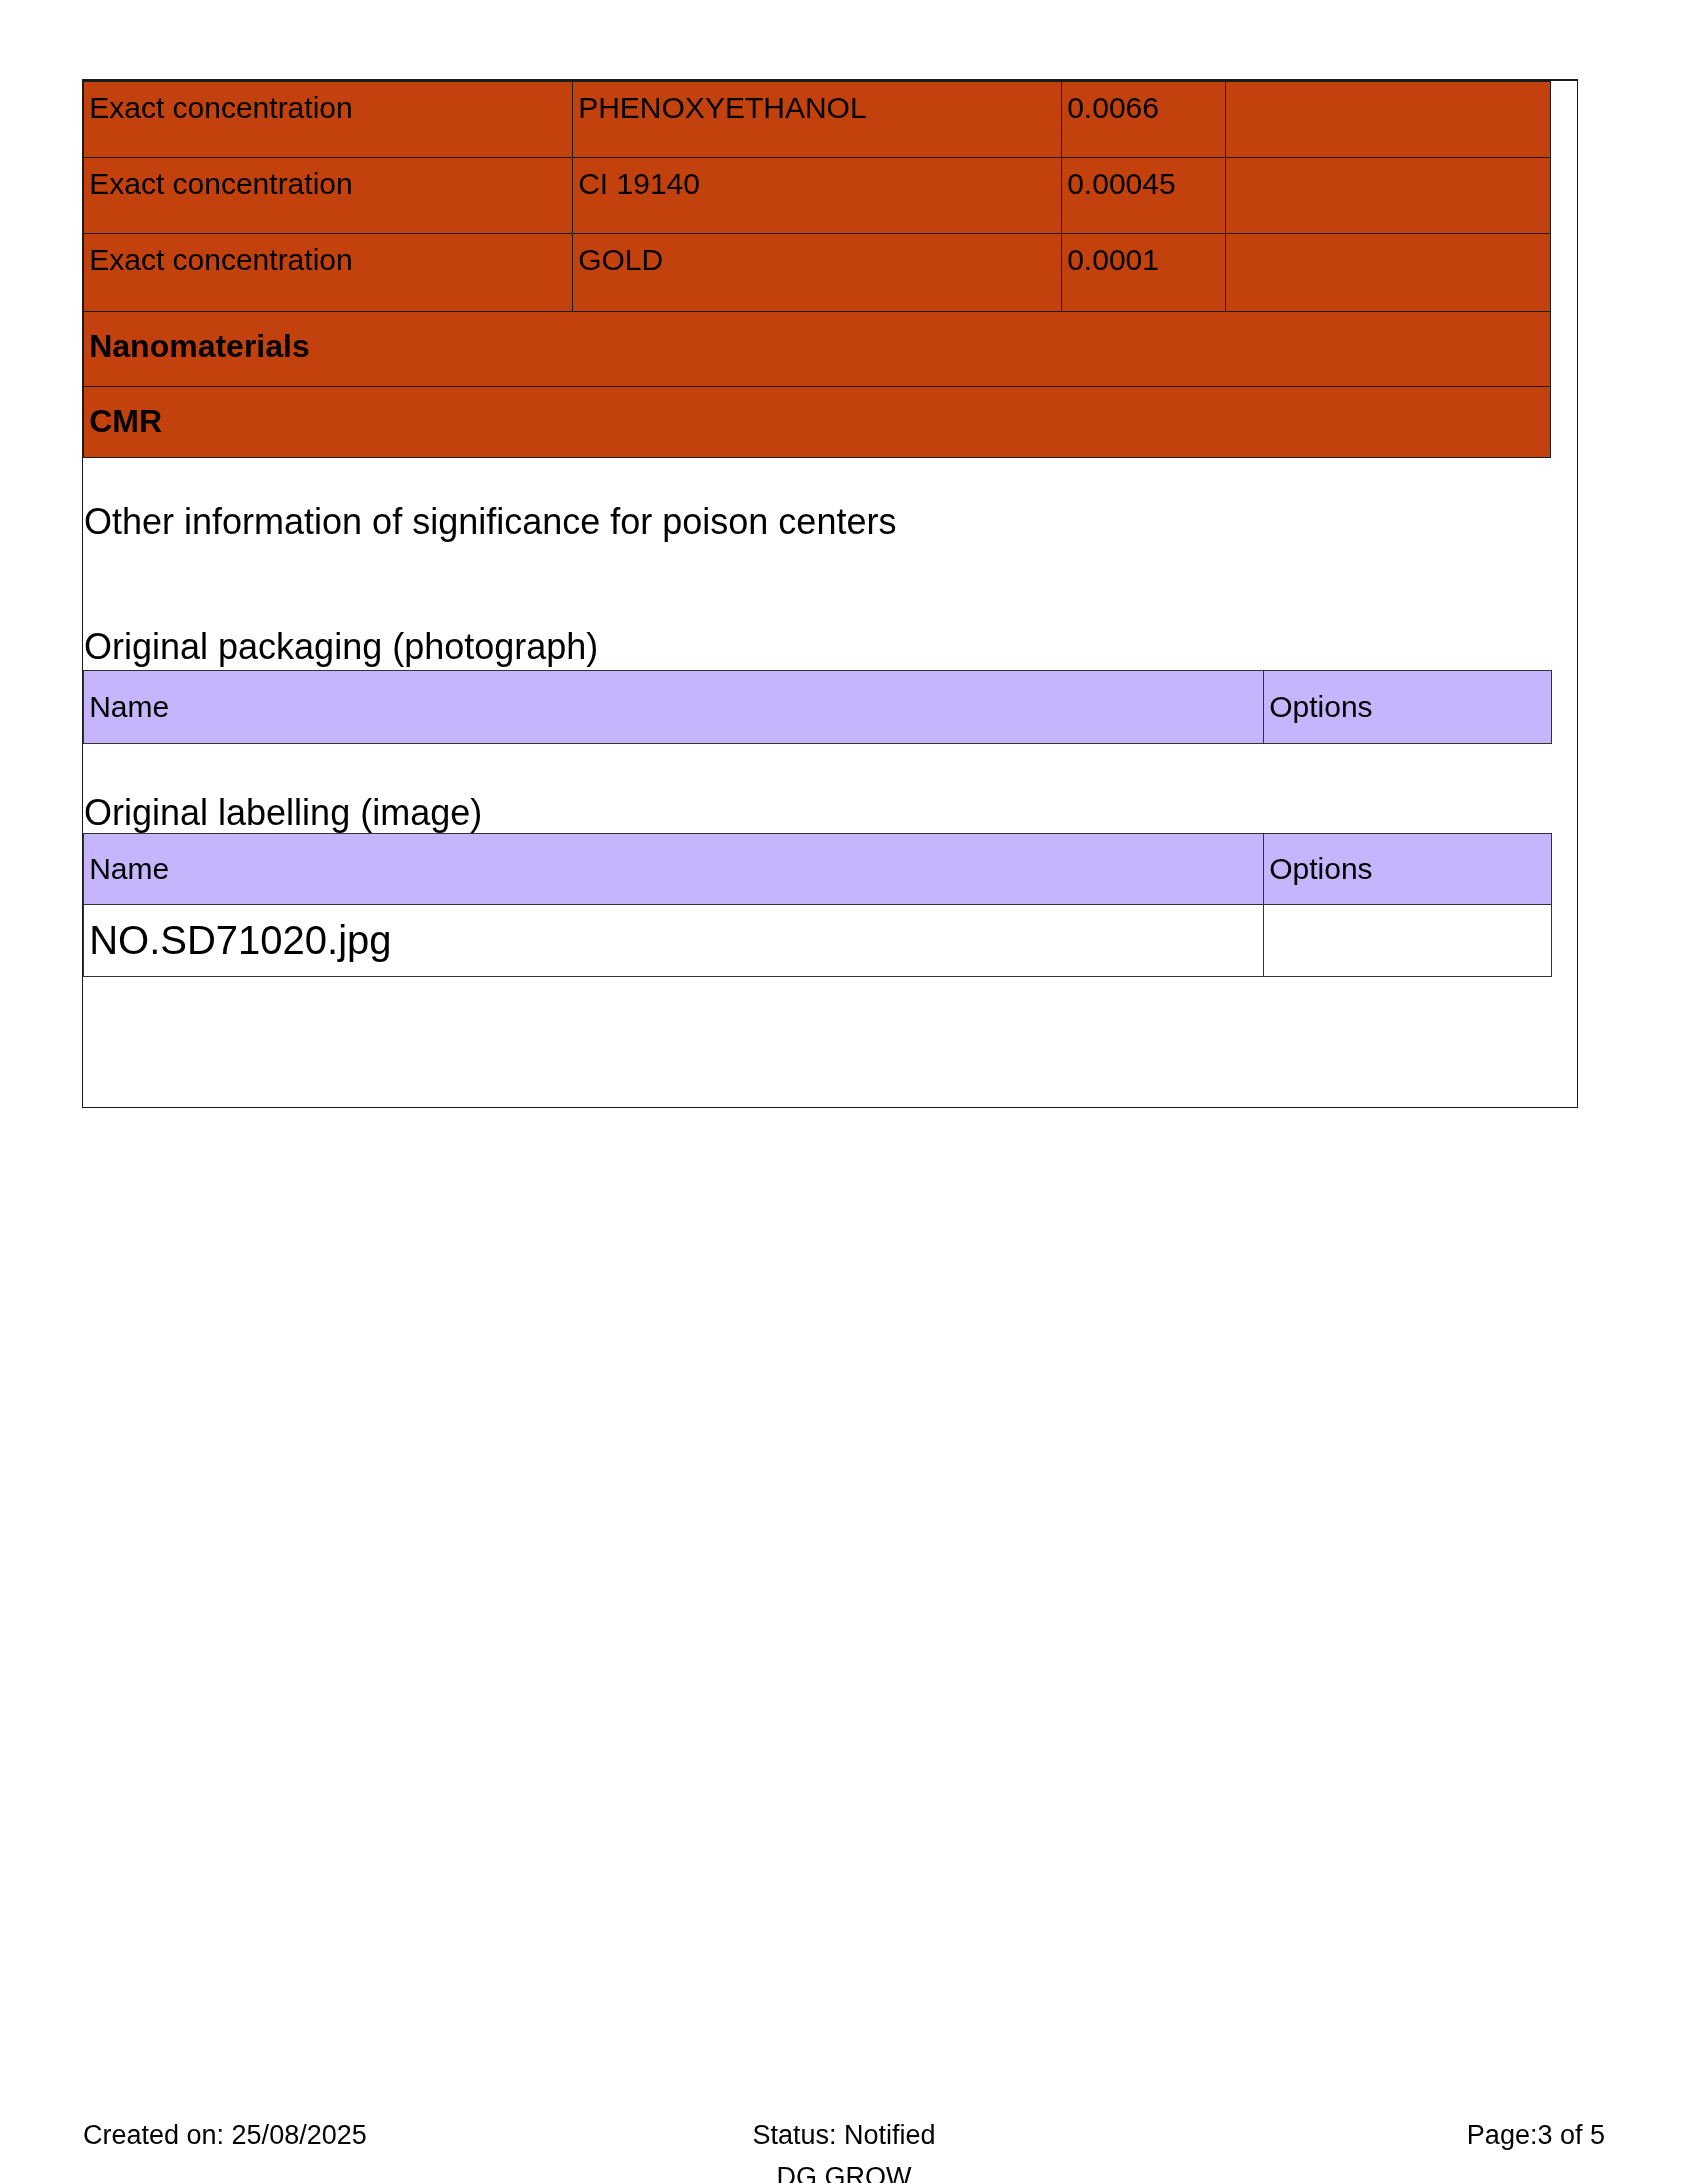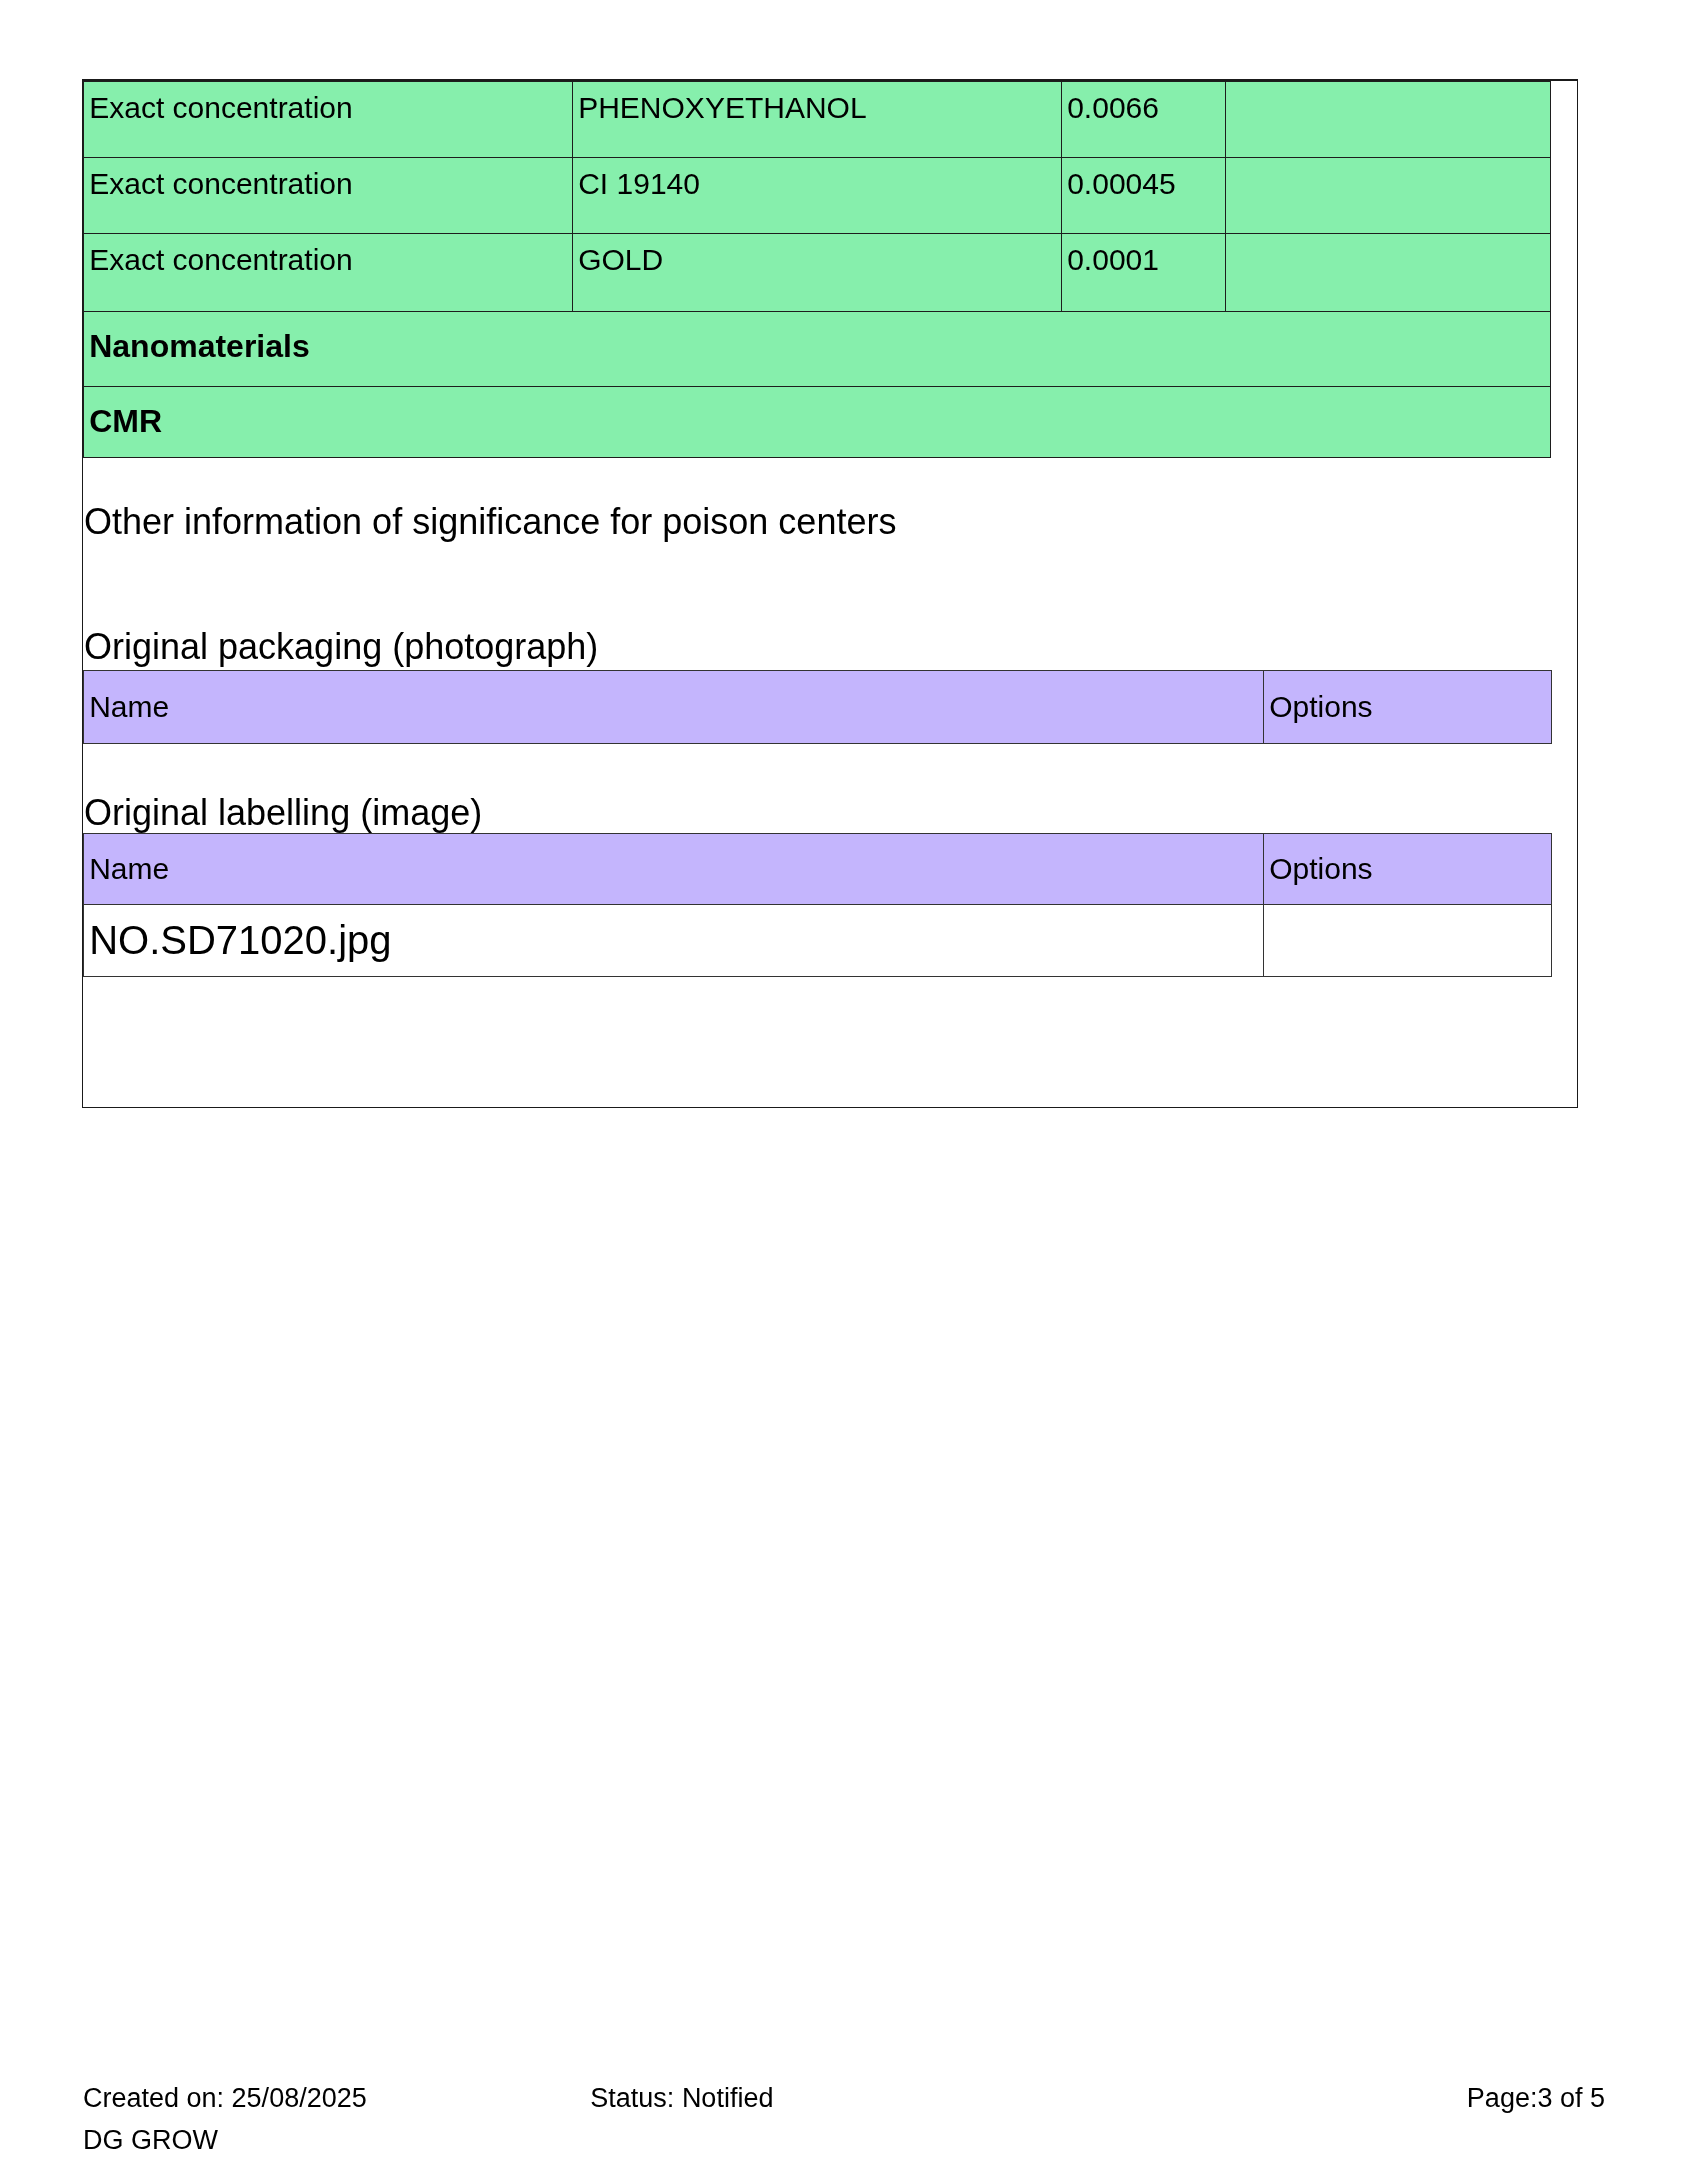--- a/index.html
+++ b/index.html
@@ -31,21 +31,21 @@
   td { box-sizing: border-box; overflow: hidden; white-space: nowrap; }
 
   
   .ingredients-table {
     left: 83px;
     top: 81px;
     width: 1468px;
   }
   .ingredients-table td {
     border: 1px solid #1d1d1d;
-    background: #86efac;
+    background: #c2410c;
     vertical-align: top;
     padding: 9.3px 5.2px 0 5.2px;
     font-size: 30px;
     line-height: 1.15;
   }
   .ingredients-table td.section-cell {
     font-weight: bold;
     font-size: 32px;
     padding-top: 15.5px;
   }
@@ -74,21 +74,21 @@
   
   .footer-row {
     left: 83px;
     width: 1522px;
     display: flex;
     align-items: baseline;
     font-size: 27px;
     line-height: 1.15;
   }
   .footer-row .f-left  { flex: 1; text-align: left; }
-  .footer-row .f-mid   { flex: 1; text-align: left; }
+  .footer-row .f-mid   { flex: 1; text-align: center; margin-top: 37px; }
   .footer-row .f-right { flex: 1; text-align: right; }
   .footer-line2 { top: 2125px; }
   .footer-line1 { top: 2083px; }
 </style>
 </head>
 <body>
 
 <div class="abs outer-box"></div>
 
 <table class="abs ingredients-table">

